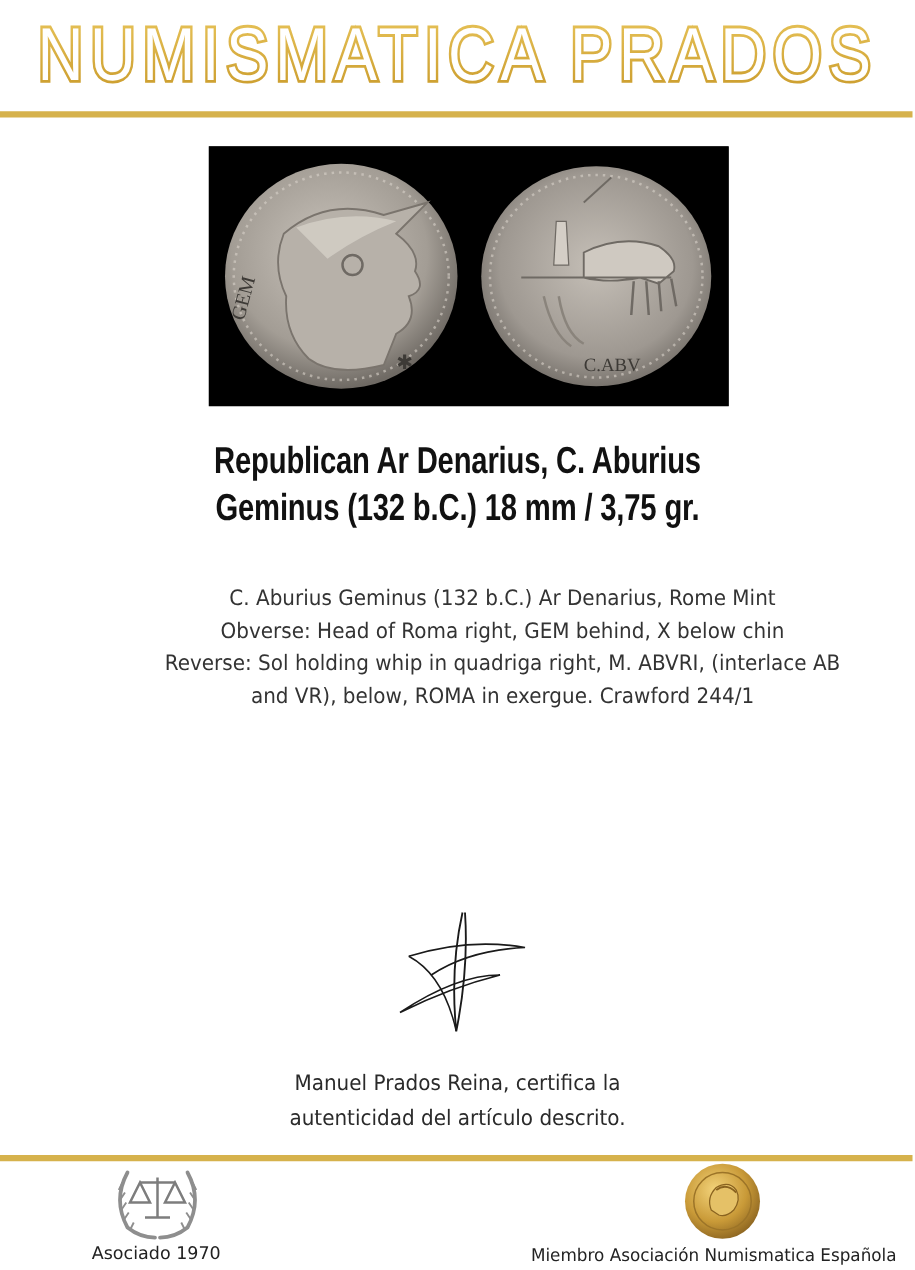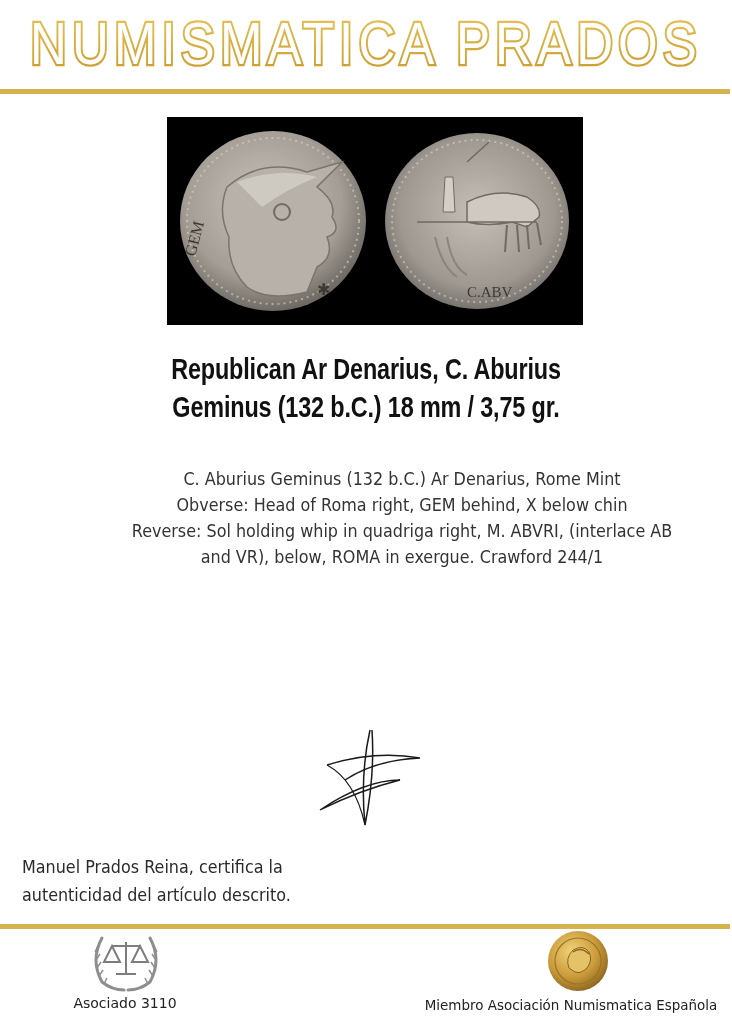--- a/index.html
+++ b/index.html
@@ -9,21 +9,21 @@
   .gold-rule { position:absolute; left:0; width:730px; height:5px; background:#d6b24c; }
   .rule-top { top:89px; }
   .rule-bottom { top:924px; }
   .coin-photo { position:absolute; left:167px; top:117px; width:416px; height:208px; background:#000; overflow:hidden; }
   .coin-photo svg { display:block; }
   .title { position:absolute; left:0; width:732px; top:350px; text-align:center; font-family:"Liberation Sans", sans-serif; font-weight:bold; font-size:30px; line-height:38px; color:#111; transform:scaleX(0.78); transform-origin:center top; letter-spacing:-0.2px; }
   .title div { white-space:nowrap; }
   .desc { position:absolute; left:0; width:732px; top:466px; text-align:center; font-family:"DejaVu Sans", sans-serif; font-size:17px; line-height:26px; color:#333;padding-left:36px; }
   .desc div { white-space:nowrap; transform:scaleX(0.94); }
   .signature { position:absolute; left:305px; top:725px; width:125px; height:115px; }
-  .cert { position:absolute; left:0; width:732px; top:853px; text-align:left; font-family:"DejaVu Sans", sans-serif; font-size:17px; line-height:28px; color:#2a2a2a; }
+  .cert { position:absolute; left:0; width:732px; top:853px; text-align:center; font-family:"DejaVu Sans", sans-serif; font-size:17px; line-height:28px; color:#2a2a2a; }
   .cert div { white-space:nowrap; transform:scaleX(0.94); }
   .badge-left { position:absolute; left:88px; top:932px; width:76px; height:62px; }
   .badge-left-label { position:absolute; left:40px; width:170px; top:995px; text-align:center; font-family:"DejaVu Sans", sans-serif; font-size:14px; color:#222; }
   .badge-right { position:absolute; left:547px; top:930px; width:62px; height:62px; }
   .badge-right-label { position:absolute; left:410px; width:322px; top:997px; text-align:center; font-family:"DejaVu Sans", sans-serif; font-size:14px; color:#222; white-space:nowrap; transform:scaleX(0.96); }
 </style>
 </head>
 <body>
 
 <div class="logo">
@@ -120,21 +120,21 @@
     </g>
     <g stroke="#7d7d7d" stroke-width="2" fill="none">
       <line x1="38" y1="10" x2="38" y2="42"></line>
       <line x1="24" y1="14" x2="52" y2="14"></line>
       <path d="M24 14 L16 30 L32 30 Z"></path>
       <path d="M52 14 L44 30 L60 30 Z"></path>
       <line x1="28" y1="42" x2="48" y2="42"></line>
     </g>
   </svg>
 </div>
-<div class="badge-left-label">Asociado 3110</div>
+<div class="badge-left-label">Asociado 1970</div>
 
 <div class="badge-right">
   <svg width="62" height="62" viewBox="0 0 62 62">
     <defs>
       <radialGradient id="goldmedal" cx="0.4" cy="0.35" r="0.7">
         <stop offset="0" stop-color="#f3d37a"></stop>
         <stop offset="0.6" stop-color="#c99a38"></stop>
         <stop offset="1" stop-color="#8a6320"></stop>
       </radialGradient>
     </defs>

